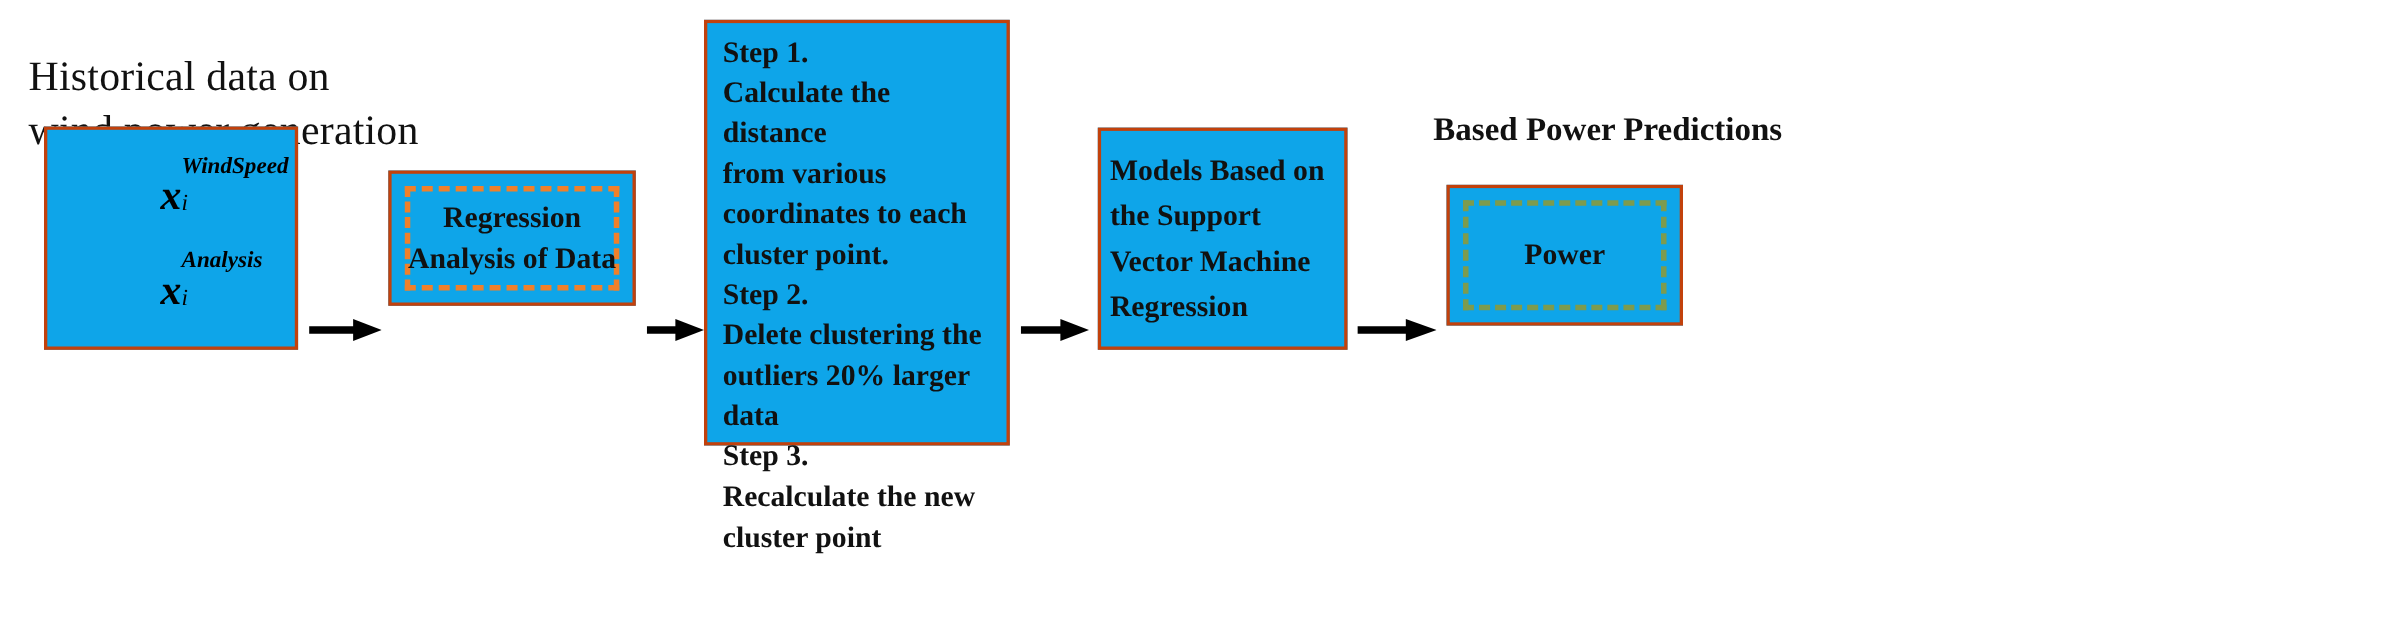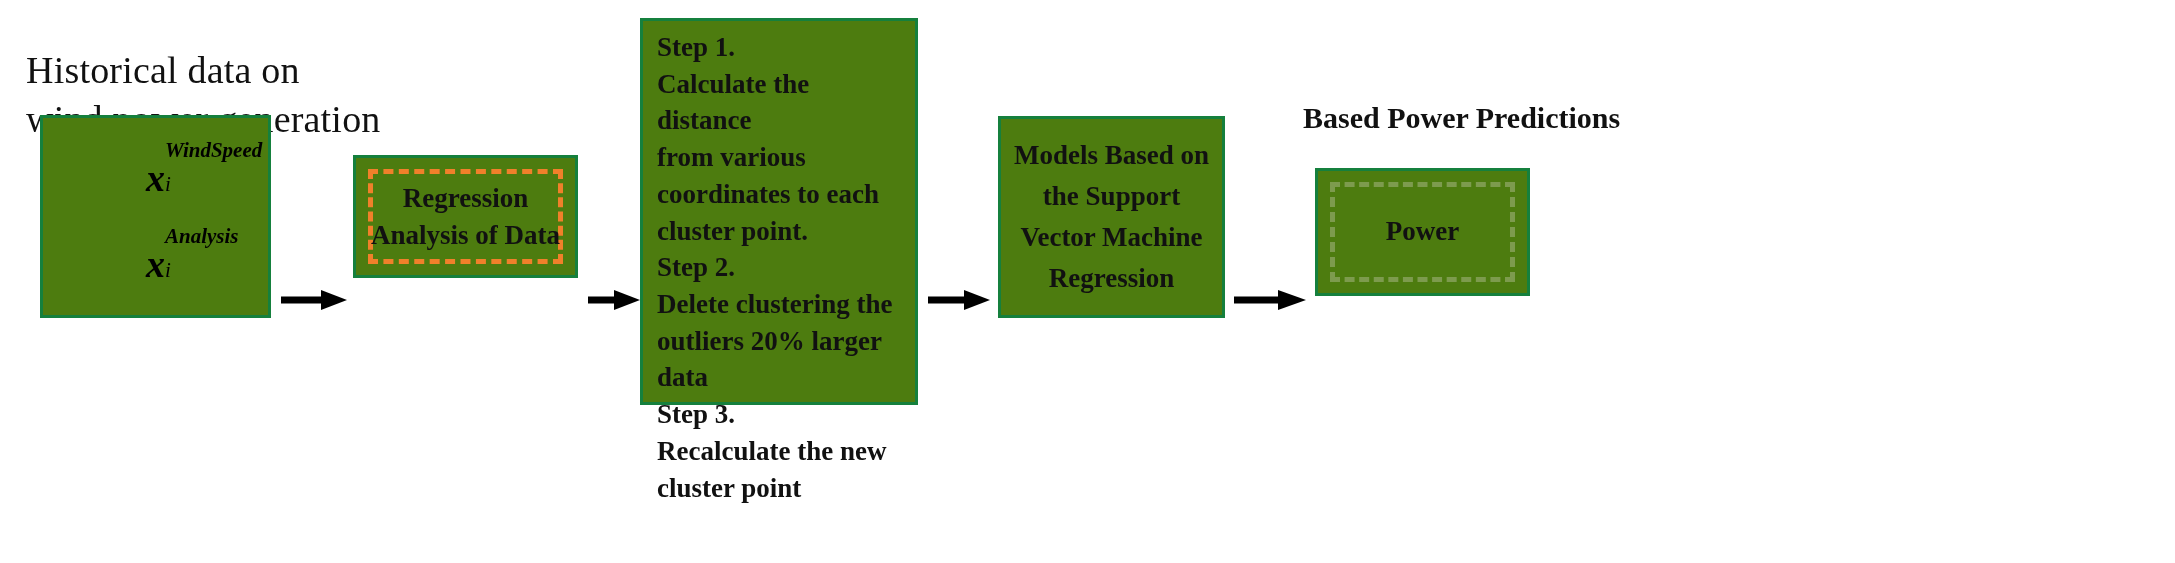--- a/index.html
+++ b/index.html
@@ -9,22 +9,22 @@
     color:#000000;
     position:relative;
     overflow:hidden;
   }
   .canvas{position:relative;width:2175px;height:563px;}
 
   
   .node{position:absolute;box-sizing:border-box;}
 
   .solidbox{
-    border:3px solid #15803d;
-    background:#4d7c0f;
+    border:3px solid #c2410c;
+    background:#0ea5e9;
     box-sizing:border-box;
   }
 
   
   .caption-plain{
     font-family:"Liberation Serif", serif;
     font-weight:400;
     font-size:38px;
     line-height:1.28;
     color:#111;
@@ -109,21 +109,20 @@
     color:#111;
     text-align:left;
   }
 
   
   #box-svm{left:998px;top:116px;width:227px;height:202px;}
   .svm-text{
     position:absolute;
     left:0;right:0;top:50%;
     transform:translateY(-50%);
-    text-align:center;
     font-family:"Liberation Serif", serif;
     font-weight:700;
     font-size:27px;
     line-height:1.52;
     white-space:pre-line;
     color:#111;
     padding:0 8px;
     box-sizing:border-box;
   }
 

